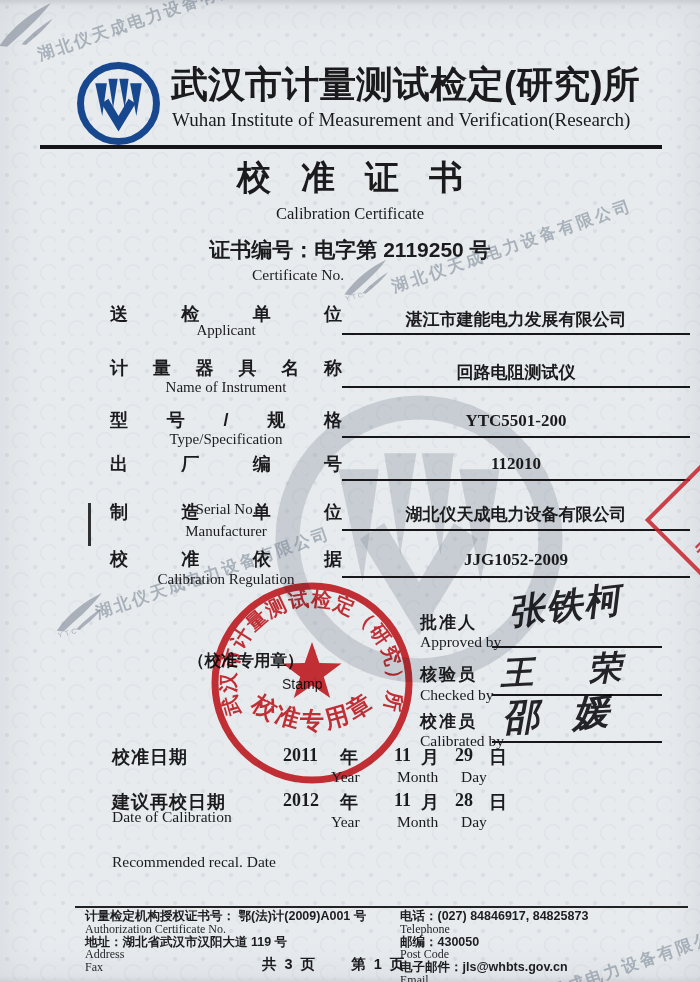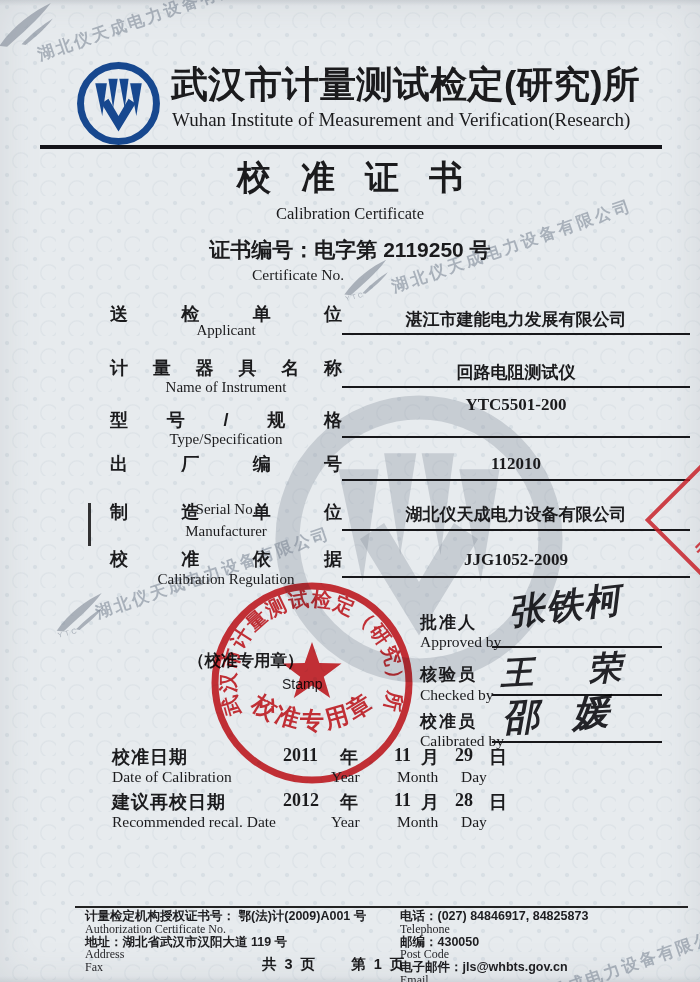--- a/index.html
+++ b/index.html
@@ -47,21 +47,21 @@
   .edge-stamp{position:absolute;left:680px;top:435px;width:162px;height:162px;border:4px solid #c8232b;
     transform:rotate(-45deg);opacity:.85;}
   .edge-stamp .l1{position:absolute;left:10px;top:44px;font-size:25px;font-weight:700;color:#c8232b;letter-spacing:6px;}
   
   .date-row{position:absolute;left:0;width:700px;height:24px;}
   .dc{position:absolute;font-size:18px;font-weight:700;}
   .dn{position:absolute;font-size:18px;font-weight:600;font-family:"Liberation Serif",serif;}
   .de{position:absolute;font-family:"Liberation Serif",serif;font-size:15.5px;}
   .dc-label{left:112px;letter-spacing:1px;} .dc-year{left:283px;} .dc-yu{left:340px;}
   .dc-month{left:394px;} .dc-mu{left:421px;} .dc-day{left:455px;} .dc-du{left:489px;}
-  .de-label{left:112px;} .de-year{left:331px;} .de-month{left:397px;} .de-day{left:461px;}
+  .de-label{left:112px;margin-top:40px;} .de-year{left:331px;} .de-month{left:397px;} .de-day{left:461px;}
   
   .frule{position:absolute;left:75px;top:906px;width:613px;height:2px;background:#222;}
   .fcol{position:absolute;top:910px;line-height:12.8px;}
   .fcol.left{left:85px;width:310px;} .fcol.right{left:400px;width:295px;}
   .f-zh{font-size:12.5px;font-weight:600;color:#1d1d20;}
   .f-en{font-family:"Liberation Serif",serif;font-size:12px;color:#26262a;}
   .pagination{position:absolute;left:262px;top:955px;font-size:14.5px;font-weight:600;letter-spacing:2px;}
   .pagination span{margin-right:34px;}
   .scan-mark{position:absolute;left:88px;top:503px;width:3px;height:43px;background:#111;opacity:.85;}
 </style>
@@ -129,21 +129,21 @@
   </div>
   <div>
     <div class="flabel-zh" style="top:356px">计量器具名称</div>
     <div class="flabel-en" style="top:379px">Name of Instrument</div>
     <div class="fvalue" style="top:361px">回路电阻测试仪</div>
     <div class="fline" style="top:386px"></div>
   </div>
   <div>
     <div class="flabel-zh" style="top:408px">型号/规格</div>
     <div class="flabel-en" style="top:431px">Type/Specification</div>
-    <div class="fvalue" style="top:395px;font-family:'Liberation Serif',serif;">YTC5501-200</div>
+    <div class="fvalue" style="top:411px;font-family:'Liberation Serif',serif;">YTC5501-200</div>
     <div class="fline" style="top:436px"></div>
   </div>
   <div>
     <div class="flabel-zh" style="top:452px">出厂编号</div>
     <div class="flabel-en" style="top:501px">Serial No.</div>
     <div class="fvalue" style="top:454px;font-family:'Liberation Serif',serif;">112010</div>
     <div class="fline" style="top:479px"></div>
   </div>
   <div>
     <div class="flabel-zh" style="top:500px">制造单位</div>

